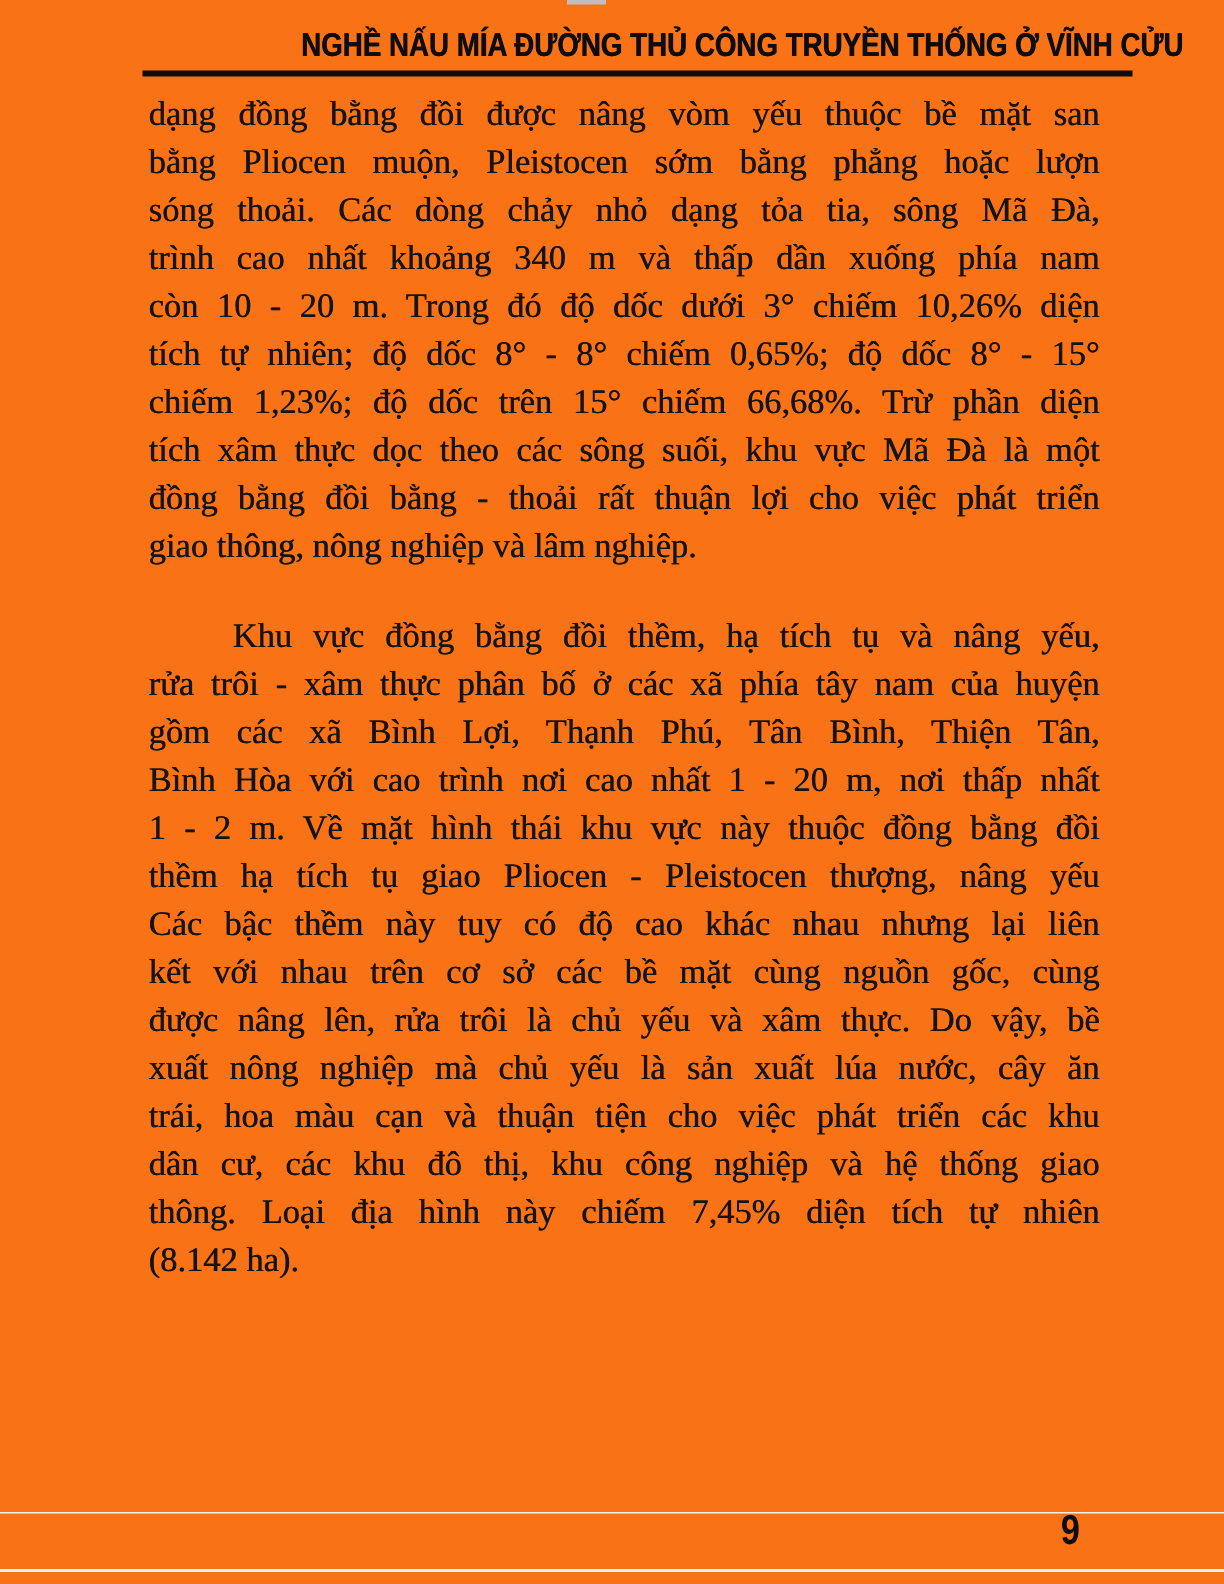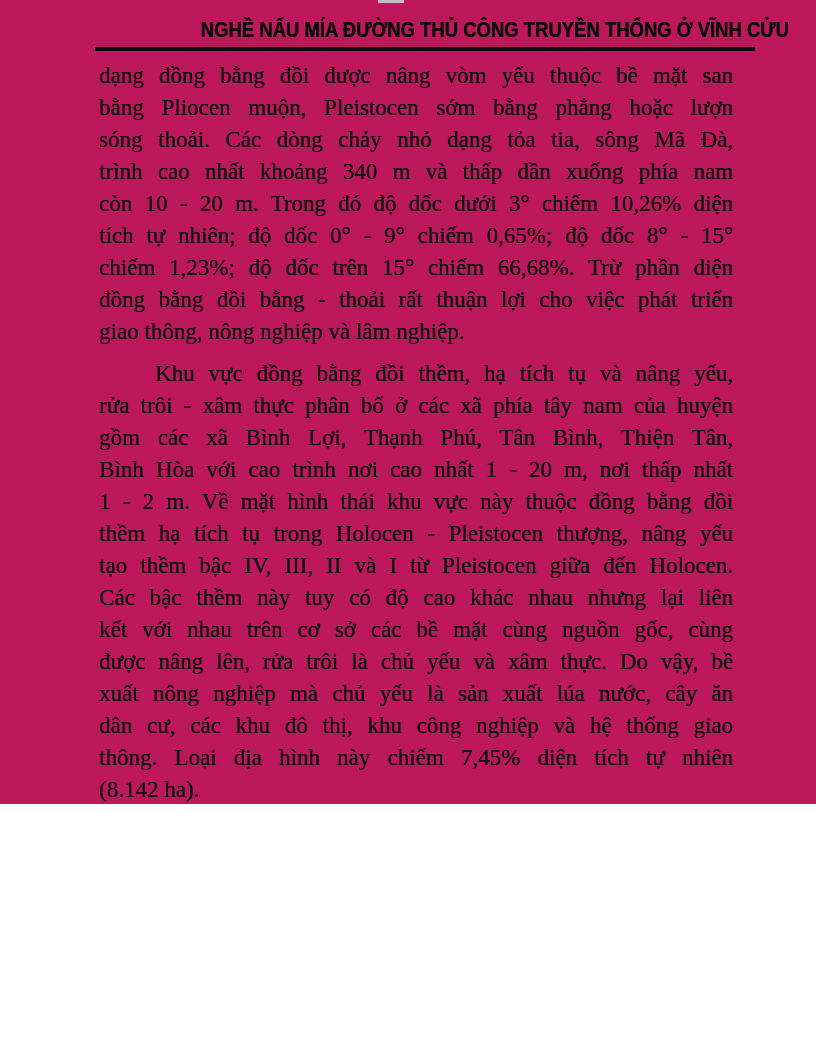--- a/index.html
+++ b/index.html
@@ -3,22 +3,22 @@
 <meta charset="utf-8">
 <style>
   html, body {
     margin: 0;
     padding: 0;
     background: #ffffff;
   }
   .page {
     position: relative;
     width: 816px;
-    height: 804px;
-    background: #be185d;
+    height: 1056px;
+    background: #f97316;
     overflow: hidden;
     font-family: "Liberation Serif", serif;
     color: #141414;
   }
 
   
   .running-head {
     position: absolute;
     left: 95px;
     top: 16px;
@@ -47,21 +47,21 @@
   
   .text-block {
     position: absolute;
     left: 99px;
     top: 60px;
     width: 634px;
     font-size: 23px;
     line-height: 32px;
   }
   .paragraph + .paragraph {
-    margin-top: 10px;
+    margin-top: 28px;
   }
   .line {
     text-align: justify;
     text-align-last: justify;
     white-space: normal;
     text-shadow: 0.35px 0 0 currentColor;
   }
   .paragraph .line:last-child {
     text-align-last: left;
   }
@@ -115,37 +115,38 @@
     <div class="rule"></div>
   </div>
 
   <div class="text-block">
     <div class="paragraph">
         <div class="line">dạng đồng bằng đồi được nâng vòm yếu thuộc bề mặt san</div>
         <div class="line">bằng Pliocen muộn, Pleistocen sớm bằng phẳng hoặc lượn</div>
         <div class="line">sóng thoải. Các dòng chảy nhỏ dạng tỏa tia, sông Mã Đà,</div>
         <div class="line">trình cao nhất khoảng 340 m và thấp dần xuống phía nam</div>
         <div class="line">còn 10 - 20 m. Trong đó độ dốc dưới 3° chiếm 10,26% diện</div>
-        <div class="line">tích tự nhiên; độ dốc 0° - 9° chiếm 0,65%; độ dốc 8° - 15°</div>
+        <div class="line">tích tự nhiên; độ dốc 8° - 8° chiếm 0,65%; độ dốc 8° - 15°</div>
         <div class="line">chiếm 1,23%; độ dốc trên 15° chiếm 66,68%. Trừ phần diện</div>
+        <div class="line">tích xâm thực dọc theo các sông suối, khu vực Mã Đà là một</div>
         <div class="line">đồng bằng đồi bằng - thoải rất thuận lợi cho việc phát triển</div>
         <div class="line">giao thông, nông nghiệp và lâm nghiệp.</div>
       </div>
     <div class="paragraph indent-first">
         <div class="line">Khu vực đồng bằng đồi thềm, hạ tích tụ và nâng yếu,</div>
         <div class="line">rửa trôi - xâm thực phân bố ở các xã phía tây nam của huyện</div>
         <div class="line">gồm các xã Bình Lợi, Thạnh Phú, Tân Bình, Thiện Tân,</div>
         <div class="line">Bình Hòa với cao trình nơi cao nhất 1 - 20 m, nơi thấp nhất</div>
         <div class="line">1 - 2 m. Về mặt hình thái khu vực này thuộc đồng bằng đồi</div>
-        <div class="line">thềm hạ tích tụ trong Holocen - Pleistocen thượng, nâng yếu</div>
-        <div class="line">tạo thềm bậc IV, III, II và I từ Pleistocen giữa đến Holocen.</div>
+        <div class="line">thềm hạ tích tụ giao Pliocen - Pleistocen thượng, nâng yếu</div>
         <div class="line">Các bậc thềm này tuy có độ cao khác nhau nhưng lại liên</div>
         <div class="line">kết với nhau trên cơ sở các bề mặt cùng nguồn gốc, cùng</div>
         <div class="line">được nâng lên, rửa trôi là chủ yếu và xâm thực. Do vậy, bề</div>
         <div class="line">xuất nông nghiệp mà chủ yếu là sản xuất lúa nước, cây ăn</div>
+        <div class="line">trái, hoa màu cạn và thuận tiện cho việc phát triển các khu</div>
         <div class="line">dân cư, các khu đô thị, khu công nghiệp và hệ thống giao</div>
         <div class="line">thông. Loại địa hình này chiếm 7,45% diện tích tự nhiên</div>
         <div class="line">(8.142 ha).</div>
       </div>
   </div>
 
   <div class="page-number">9</div>
 
   <div class="artifact bottom-line-1"></div>
   <div class="artifact bottom-line-2"></div>

